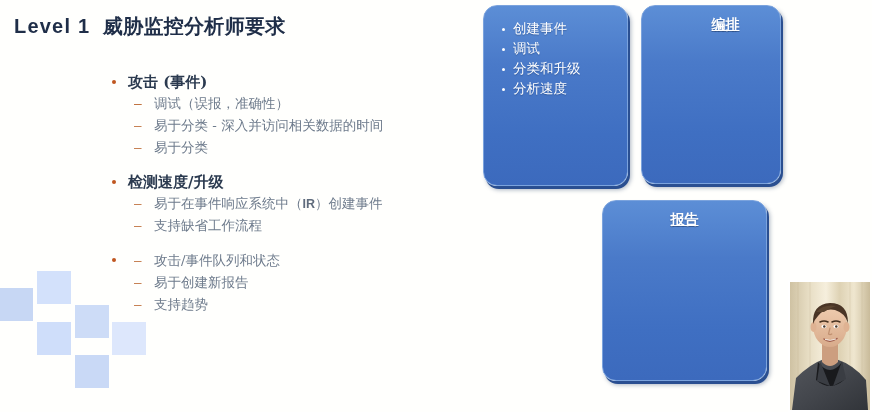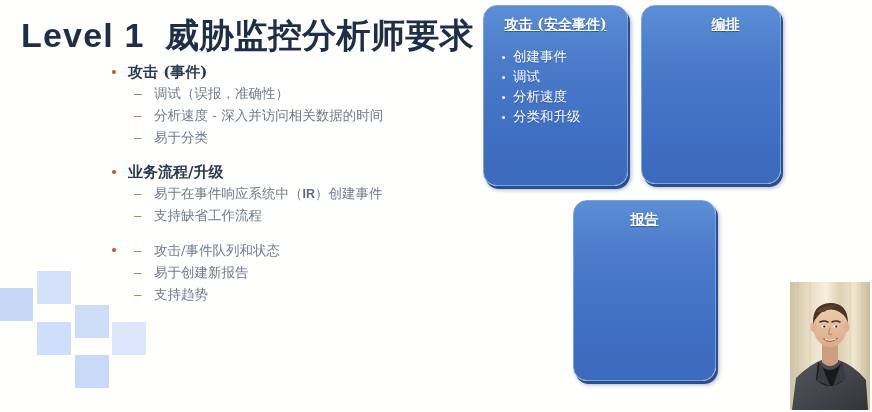--- a/index.html
+++ b/index.html
@@ -23,26 +23,25 @@
   .deco i {
     position: absolute;
     display: block;
   }
 
   
   .slide-title {
     position: absolute;
     left: 14px;
     top: 13px;
-    font-size: 34px;
+    font-size: 20px;
     font-weight: bold;
     color: #1f2e48;
     letter-spacing: 0.3px;
     white-space: nowrap;
-    margin-left: 7px;
   }
   .slide-title .lv {
     letter-spacing: 1.2px;
   }
 
   
   .outline {
     position: absolute;
     left: 108px;
     top: 62px;
@@ -52,20 +51,21 @@
   .grp:last-child { margin-bottom: 0; }
 
   .l1 {
     position: relative;
     padding-left: 20px;
     font-size: 15px;
     font-weight: bold;
     color: #2b3a4f;
     line-height: 1.42;
     font-family: "DejaVu Serif", "Liberation Serif", serif;
+    margin-top: 10px;
   }
   .l1 .dot {
     position: absolute;
     left: 4px;
     top: 8px;
     width: 4px;
     height: 4px;
     background: #c0561f;
     border-radius: 50%;
   }
@@ -138,21 +138,21 @@
     border-radius: 50%;
   }
   .bbox ul li .sans {
     font-family: "Liberation Sans", sans-serif;
     font-weight: bold;
     font-size: 12.5px;
   }
 
   #box-attack { left: 483px; top: 5px; width: 145px; height: 181px; }
   #box-orch   { left: 641px; top: 5px; width: 140px; height: 179px; padding-left: 29px; }
-  #box-report { left: 573px; top: 200px; width: 143px; height: 181px; }
+  #box-report { left: 602px; top: 200px; width: 165px; height: 181px; }
 
   
   .photo {
     position: absolute;
     left: 788px;
     top: 280px;
     width: 84px;
     height: 132px;
     border: 2px solid #ffffff;
     box-sizing: border-box;
@@ -178,43 +178,42 @@
   <div class="slide-title">
     <span class="lv">Level 1&nbsp;</span>
     <span>威胁监控分析师要求</span>
   </div>
 
   <div class="outline" id="outline">
       <div class="grp">
         <div class="l1"><span class="dot"></span><span>攻击 (事件)</span></div>
         <div class="l2row"><span class="dash">–</span></div>
         <div class="l2row"><span class="dash">–</span><span>调试（误报，准确性）</span></div>
-        <div class="l2row"><span class="dash">–</span><span>分析速度 - 深入并访问相关数据的时间</span></div>
+        <div class="l2row"><span class="dash">–</span><span>易于分类 - 深入并访问相关数据的时间</span></div>
         <div class="l2row"><span class="dash">–</span><span>易于分类</span></div>
       </div>
       <div class="grp">
-        <div class="l1"><span class="dot"></span><span>业务流程/升级</span></div>
+        <div class="l1"><span class="dot"></span><span>检测速度/升级</span></div>
         <div class="l2row"><span class="dash">–</span><span>易于在事件响应系统中（</span><span class="em">IR</span><span>）创建事件</span></div>
         <div class="l2row"><span class="dash">–</span><span>支持缺省工作流程</span></div>
       </div>
       <div class="grp">
         <div class="l1"><span class="dot"></span></div>
         <div class="l2row"><span class="dash">–</span><span>攻击/事件队列和状态</span></div>
         <div class="l2row"><span class="dash">–</span><span>易于创建新报告</span></div>
         <div class="l2row"><span class="dash">–</span><span>支持趋势</span></div>
       </div>
     </div>
 
   <div class="bbox" id="box-attack">
-    <div class="btitle">攻击 (安全事件)</div>
     <ul id="ul-attack">
         <li><span>创建事件</span></li>
         <li><span>调试</span></li>
+        <li><span>分类和升级</span></li>
         <li><span>分析速度</span></li>
-        <li><span>分类和升级</span></li>
       </ul>
   </div>
 
   <div class="bbox" id="box-orch">
     <div class="btitle">编排</div>
   </div>
 
   <div class="bbox" id="box-report">
     <div class="btitle">报告</div>
   </div>

